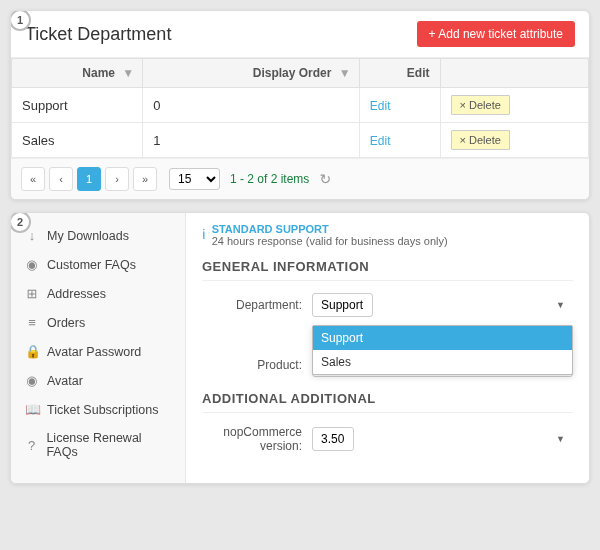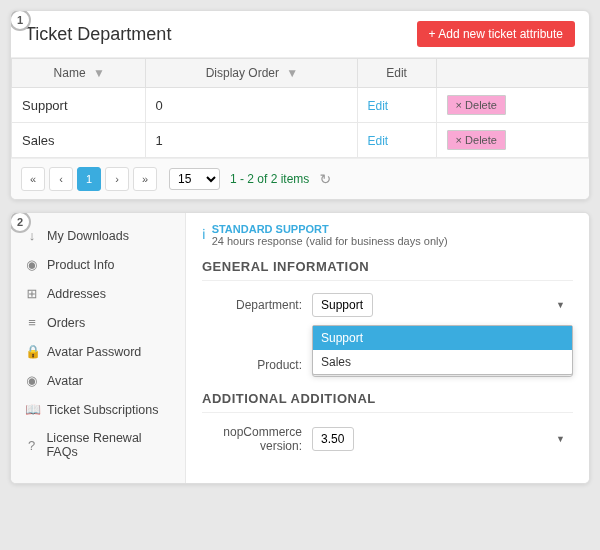--- a/index.html
+++ b/index.html
@@ -70,24 +70,24 @@
     }
 
     .data-table {
       width: 100%;
       border-collapse: collapse;
     }
     .data-table thead th {
       background: #f5f5f5;
       border: 1px solid #e0e0e0;
       padding: 7px 10px;
-      text-align: center;
-      font-size: 12px;
-      color: #555;
-      font-weight: normal;
+      text-align: right;
+      font-size: 12px;
+      color: #555;
+      font-weight: bold;
     }
     .data-table tbody td {
       border: 1px solid #e8e8e8;
       padding: 7px 10px;
       font-size: 13px;
       color: #333;
     }
 
     .filter-icon {
       display: inline-block;
@@ -98,21 +98,21 @@
     }
 
     .link-edit {
       color: #3aacdf;
       cursor: pointer;
       text-decoration: none;
       font-size: 12px;
     }
 
     .btn-delete {
-      background: #f9a8d4;
+      background: #fef9c3;
       border: 1px solid #ccc;
       color: #555;
       padding: 3px 8px;
       border-radius: 1px;
       cursor: pointer;
       font-size: 11px;
       display: flex;
       align-items: center;
       gap: 3px;
     }
@@ -389,21 +389,21 @@
 
   <div class="panel2-body">
 
     <div class="sidebar">
       <div class="sidebar-item">
         <span class="sidebar-icon">↓</span>
         <span>My Downloads</span>
       </div>
       <div class="sidebar-item">
         <span class="sidebar-icon">◉</span>
-        <span>Product Info</span>
+        <span>Customer FAQs</span>
       </div>
       <div class="sidebar-item">
         <span class="sidebar-icon">⊞</span>
         <span>Addresses</span>
       </div>
       <div class="sidebar-item">
         <span class="sidebar-icon">≡</span>
         <span>Orders</span>
       </div>
       <div class="sidebar-item">

